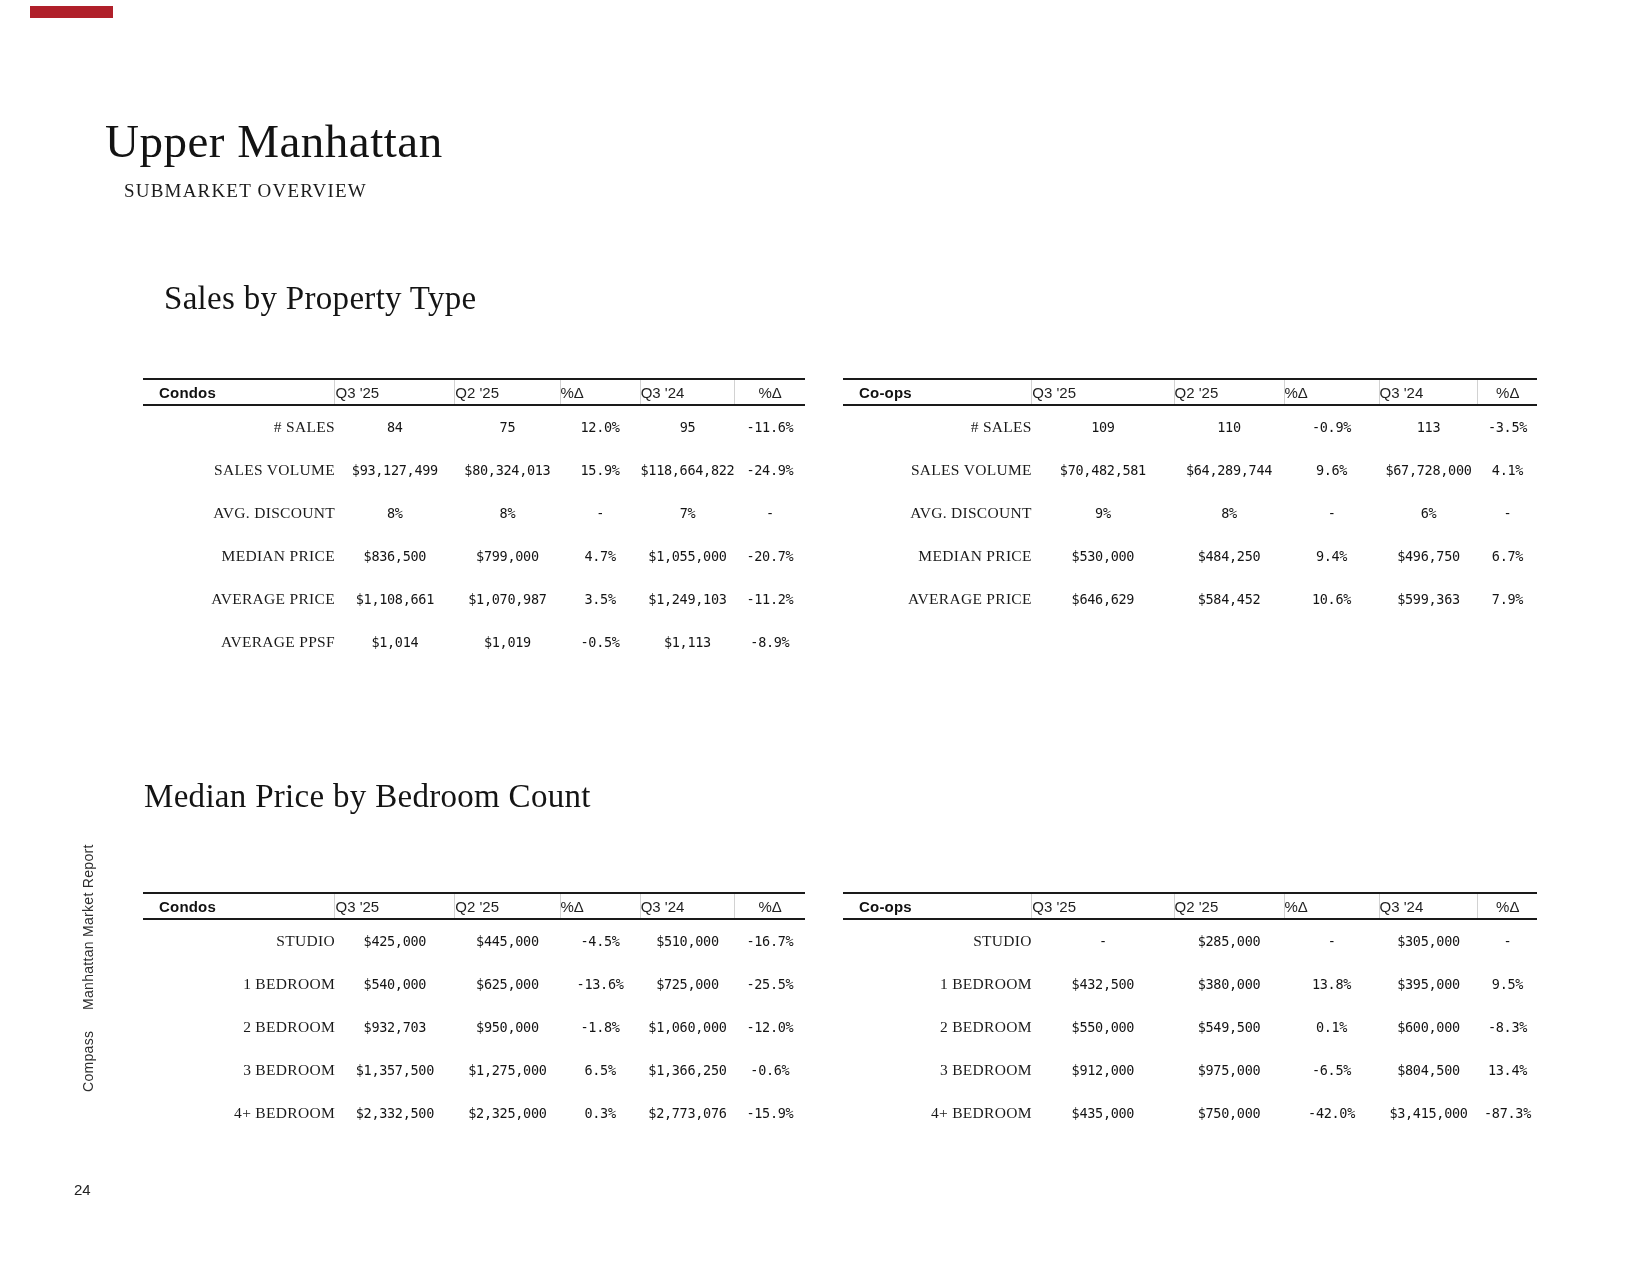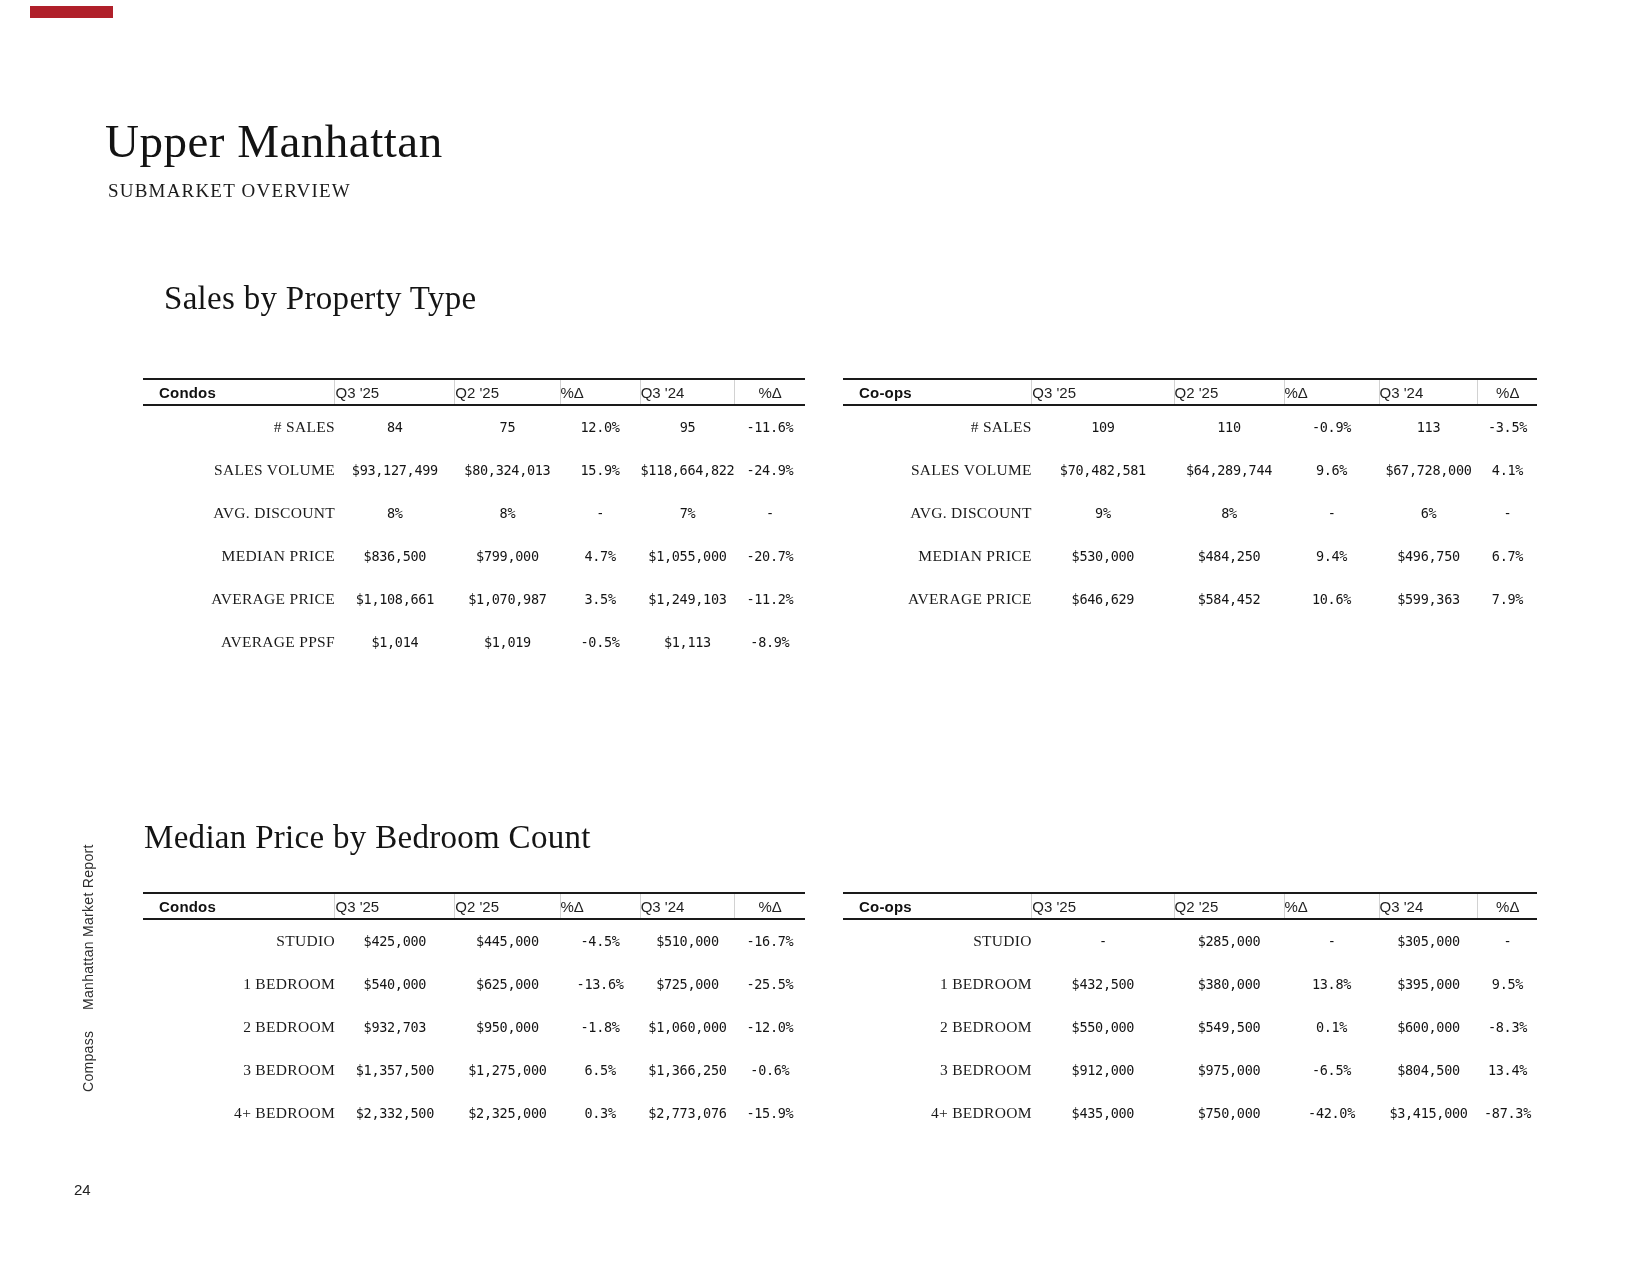--- a/index.html
+++ b/index.html
@@ -4,28 +4,28 @@
 <style>
   html,body{margin:0;padding:0;background:#ffffff;}
   .canvas{position:relative;width:1650px;height:1275px;background:#ffffff;overflow:hidden;
           font-family:"Liberation Sans",sans-serif;color:#161616;}
 
   .red-flag{position:absolute;left:30px;top:6px;width:83px;height:12px;}
 
   .page-title{position:absolute;left:105px;top:114px;margin:0;
               font-family:"Liberation Serif",serif;font-weight:400;
               font-size:47px;line-height:1.15;color:#131313;letter-spacing:.5px;}
-  .page-subtitle{position:absolute;left:108px;top:180px;
+  .page-subtitle{position:absolute;left:124px;top:180px;
               font-family:"Liberation Serif",serif;font-size:19px;
               letter-spacing:1.2px;color:#1b1b1b;}
 
   .h2{position:absolute;margin:0;font-family:"Liberation Serif",serif;
       font-weight:400;font-size:33px;line-height:1.15;color:#141414;letter-spacing:.3px;}
   .h2.s1{left:140px;top:280px;margin-left:24px;}
-  .h2.s2{left:144px;top:819px;}
+  .h2.s2{left:144px;top:778px;}
 
   table.tbl{position:absolute;border-collapse:collapse;table-layout:fixed;
             border-top:2px solid #1a1a1a;}
   .tbl thead tr{height:26px;border-bottom:2px solid #1a1a1a;}
   .tbl thead th{font-family:"Liberation Sans",sans-serif;font-weight:400;
                 font-size:15px;color:#1f1f1f;text-align:left;vertical-align:middle;
                 padding:0;overflow:hidden;}
   .tbl thead th:first-child{text-align:left;padding-left:16px;font-weight:700;
                 font-size:15px;letter-spacing:.2px;color:#111;}
   .tbl thead th + th{border-left:1px solid #d2d2d2;}

